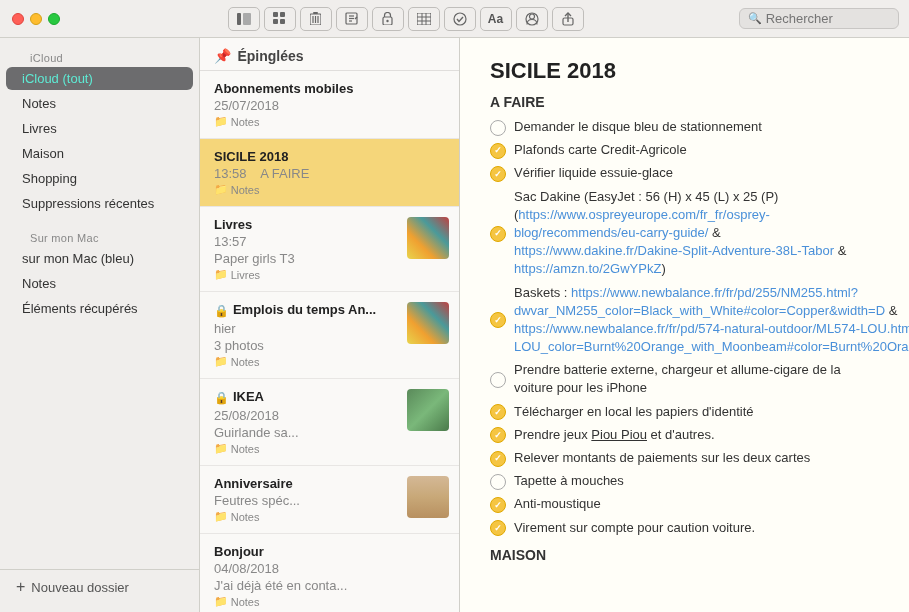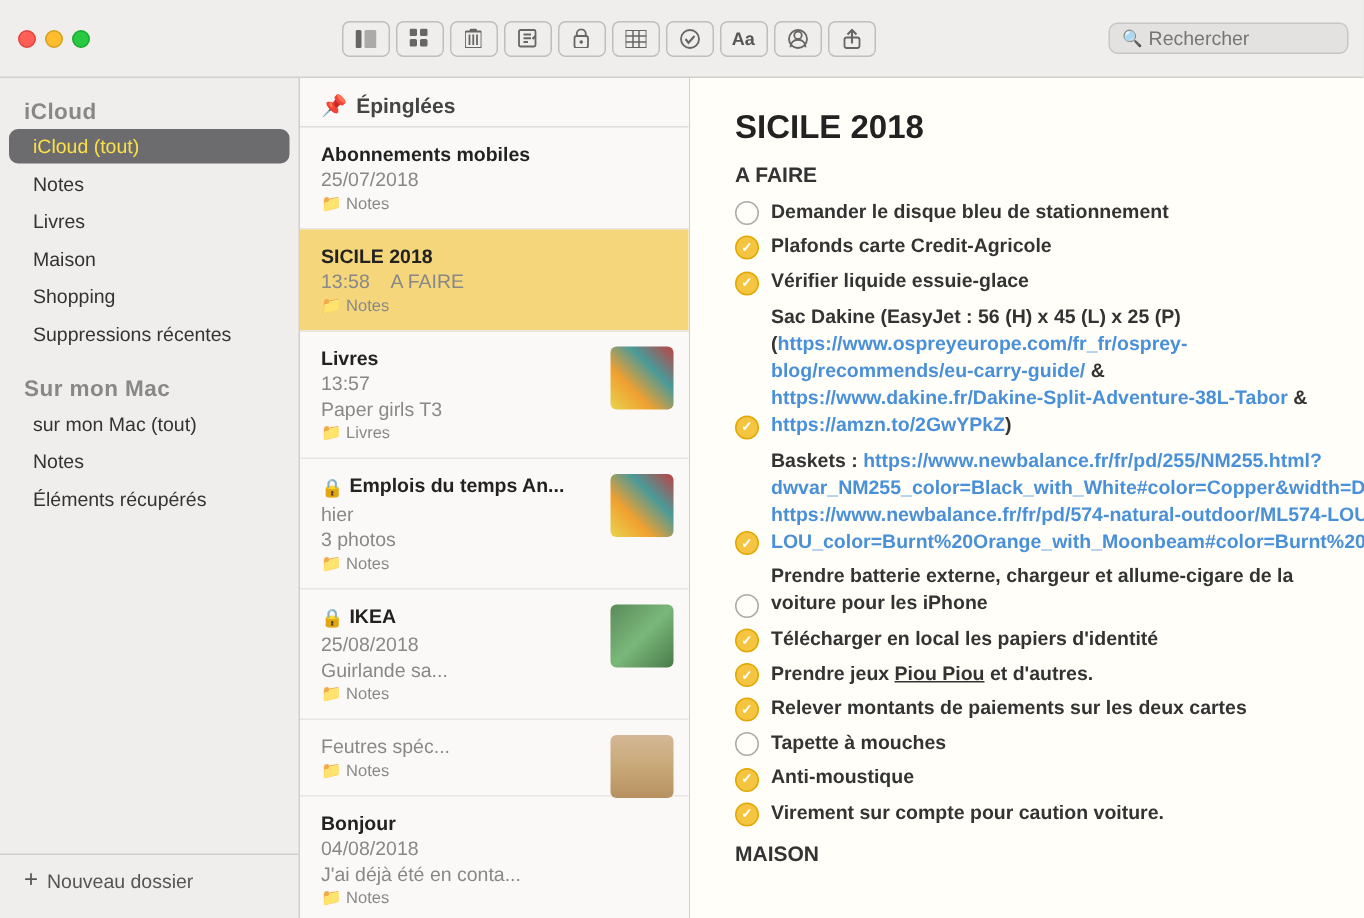--- a/index.html
+++ b/index.html
@@ -8,21 +8,21 @@
       background: #e8e8e8;
       width: 909px;
       height: 612px;
       overflow: hidden;
       display: flex;
       flex-direction: column;
     }
 
     
     .titlebar {
-      height: 52px;
+      height: 38px;
       background: #f0eeec;
       border-bottom: 1px solid #d0cfc9;
       display: flex;
       align-items: center;
       flex-shrink: 0;
     }
     .traffic-lights {
       display: flex;
       align-items: center;
       gap: 6px;
@@ -88,37 +88,37 @@
       width: 200px;
       background: #f0eeec;
       border-right: 1px solid #d0cfc9;
       display: flex;
       flex-direction: column;
       flex-shrink: 0;
       overflow-y: auto;
       padding: 8px 0;
     }
     .sidebar-section-label {
-      font-size: 15px;
-      font-weight: 700;
+      font-size: 11px;
+      font-weight: 400;
       color: #888;
-      padding: 6px 16px 2px;
+      padding: 6px 30px 2px;
       letter-spacing: 0.3px;
     }
     .sidebar-item {
       padding: 4px 16px;
       font-size: 13px;
       color: #333;
       cursor: pointer;
       border-radius: 6px;
       margin: 1px 6px;
     }
     .sidebar-item.active {
       background: #6c6c6e;
-      color: #fde047;
+      color: #5eead4;
     }
     .sidebar-footer {
       padding: 8px 16px;
       border-top: 1px solid #d0cfc9;
       margin-top: auto;
     }
     .sidebar-footer-btn {
       font-size: 13px;
       color: #555;
       cursor: pointer;
@@ -213,27 +213,26 @@
       margin-bottom: 8px;
     }
     .note-section-heading {
       font-size: 14px;
       font-weight: 700;
       color: #333;
       margin: 10px 0 8px;
     }
     .todo-item {
       display: flex;
-      align-items: flex-end;
+      align-items: center;
       gap: 8px;
       margin-bottom: 5px;
       font-size: 13px;
       color: #333;
       line-height: 1.4;
-      font-weight: bold;
     }
     .todo-check {
       width: 16px;
       height: 16px;
       border-radius: 50%;
       border: 1.5px solid #aaa;
       flex-shrink: 0;
       margin-top: 1px;
       display: flex;
       align-items: center;
@@ -343,21 +342,21 @@
   <div class="sidebar">
     <div class="sidebar-section-label">iCloud</div>
     <div class="sidebar-item active">iCloud (tout)</div>
     <div class="sidebar-item">Notes</div>
     <div class="sidebar-item">Livres</div>
     <div class="sidebar-item">Maison</div>
     <div class="sidebar-item">Shopping</div>
     <div class="sidebar-item">Suppressions récentes</div>
 
     <div class="sidebar-section-label" style="margin-top:10px;">Sur mon Mac</div>
-    <div class="sidebar-item">sur mon Mac (tout)</div>
+    <div class="sidebar-item">sur mon Mac (bleu)</div>
     <div class="sidebar-item">Notes</div>
     <div class="sidebar-item">Éléments récupérés</div>
 
     <div style="flex:1;"></div>
     <div class="sidebar-footer">
       <div class="sidebar-footer-btn">
         <span style="font-size:16px;">+</span>
         <span>Nouveau dossier</span>
       </div>
     </div>
@@ -424,20 +423,21 @@
       <div class="note-meta">25/08/2018</div>
       <div class="note-meta">Guirlande sa...</div>
       <div class="note-folder">
         <span>📁</span>
         <span>Notes</span>
       </div>
       <div class="note-thumb thumb-green"></div>
     </div>
 
     <div class="note-item">
+      <div class="note-title">Anniversaire</div>
       <div class="note-meta">Feutres spéc...</div>
       <div class="note-folder">
         <span>📁</span>
         <span>Notes</span>
       </div>
       <div class="note-thumb thumb-portrait"></div>
     </div>
 
     <div class="note-item">
       <div class="note-title">Bonjour</div>

